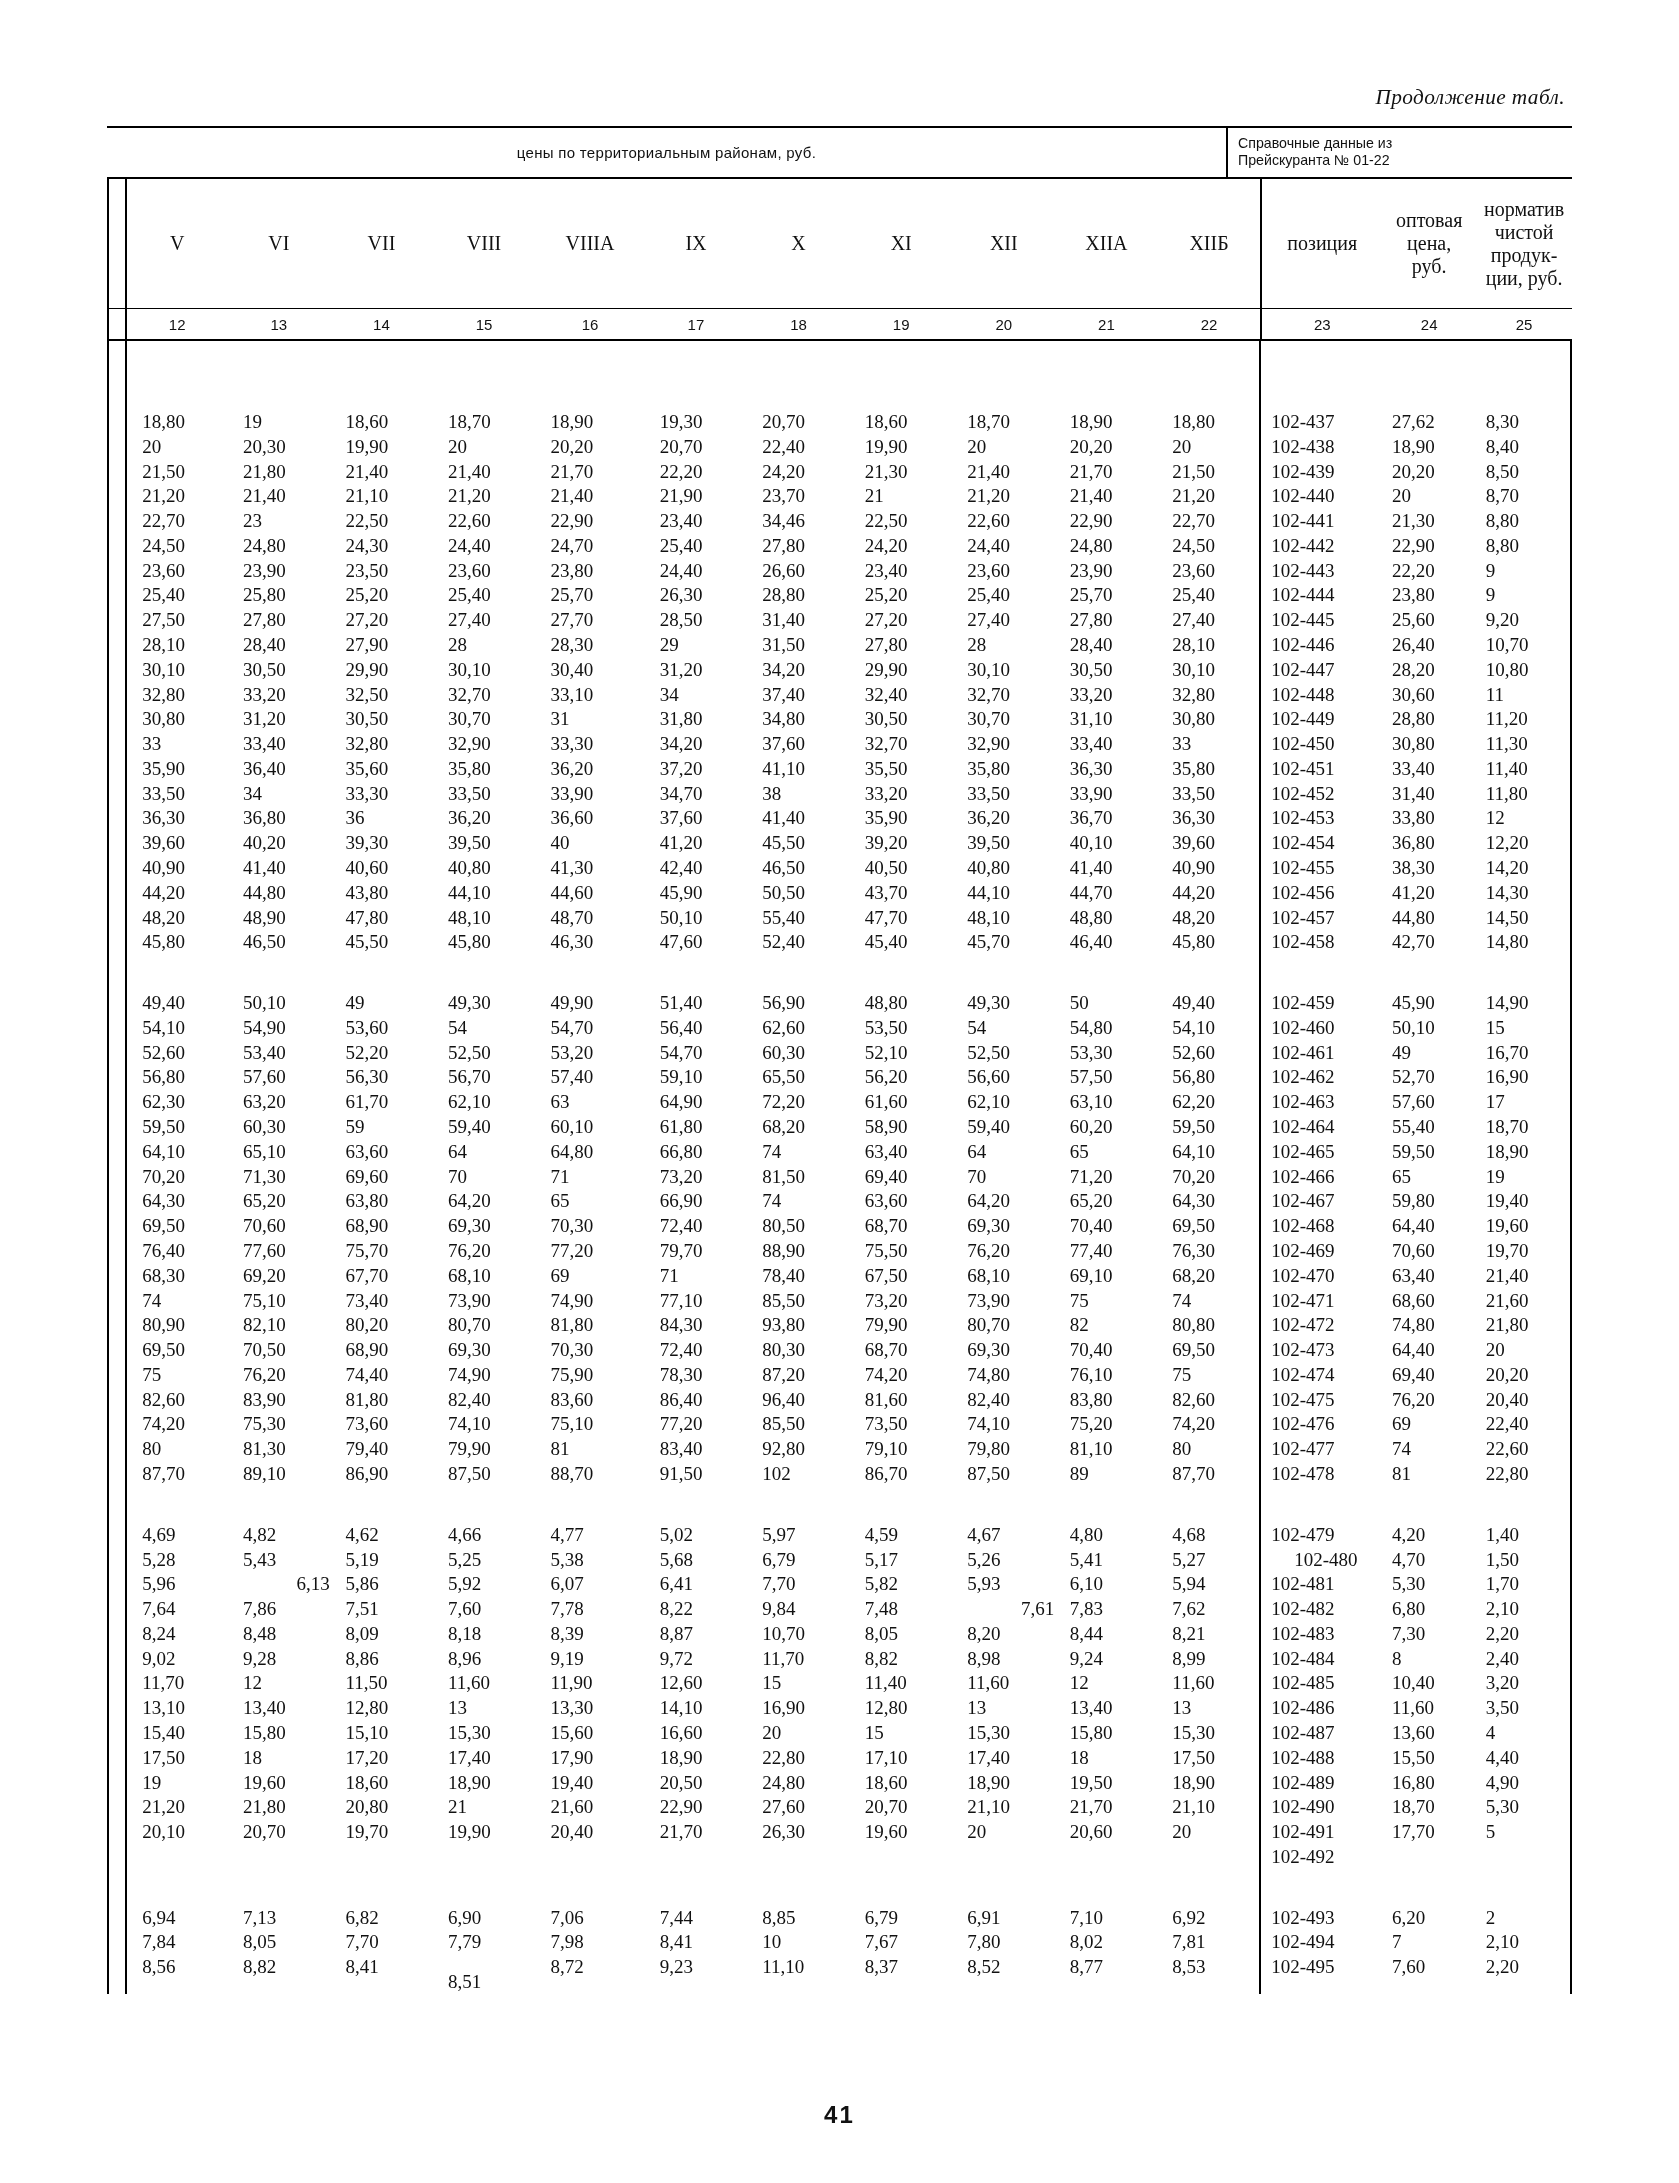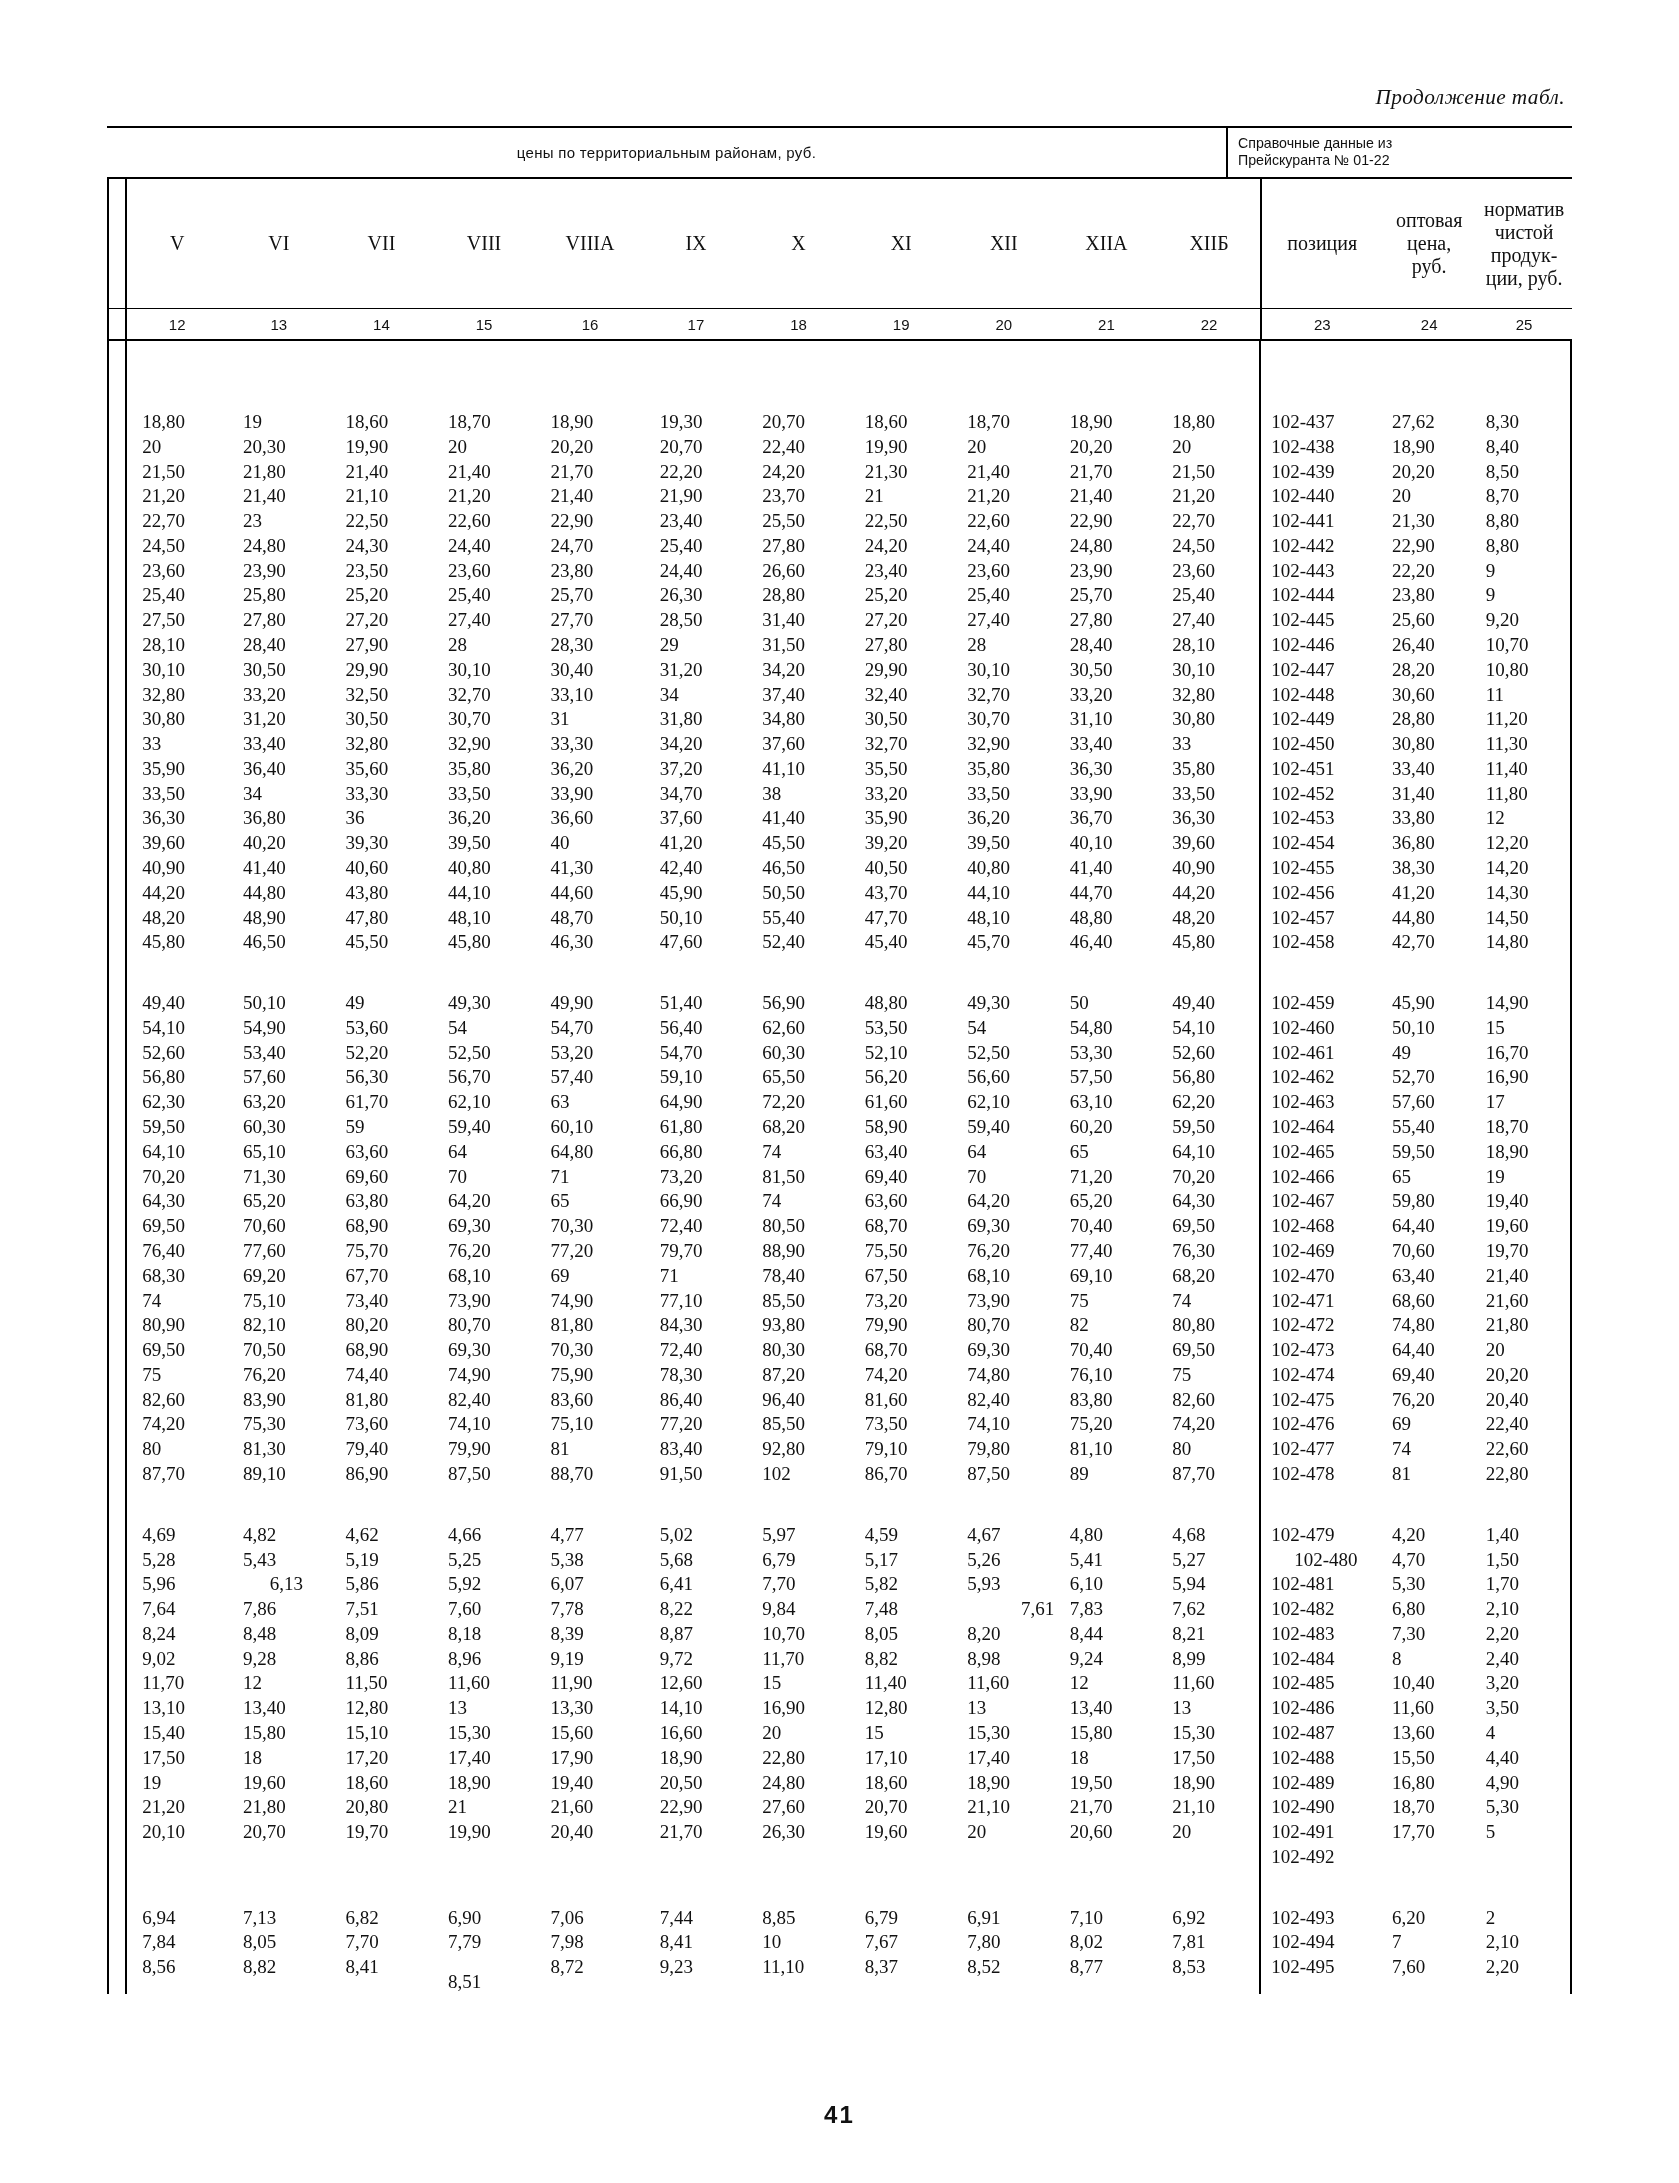--- a/index.html
+++ b/index.html
@@ -278,21 +278,21 @@
         <div style="border-left: 2.1px solid rgb(0, 0, 0); width: 0px;"></div>
       </div>
       <div class="bodyrow">
         <div class="cell c0 vline-l">&nbsp;</div>
         <div class="cell c1 vline-l" style="padding-left: 15.6px; text-align: left;">22,70</div>
         <div class="cell c2" style="padding-left: 15.6px; text-align: left;">23</div>
         <div class="cell c3" style="padding-left: 15.6px; text-align: left;">22,50</div>
         <div class="cell c4" style="padding-left: 15.6px; text-align: left;">22,60</div>
         <div class="cell c5" style="padding-left: 15.6px; text-align: left;">22,90</div>
         <div class="cell c6" style="padding-left: 15.6px; text-align: left;">23,40</div>
-        <div class="cell c7" style="padding-left: 15.6px; text-align: left;">25,50</div>
+        <div class="cell c7" style="padding-left: 15.6px; text-align: left;">34,46</div>
         <div class="cell c8" style="padding-left: 15.6px; text-align: left;">22,50</div>
         <div class="cell c9" style="padding-left: 15.6px; text-align: left;">22,60</div>
         <div class="cell c10" style="padding-left: 15.6px; text-align: left;">22,90</div>
         <div class="cell c11" style="padding-left: 15.6px; text-align: left;">22,70</div>
         <div class="cell c12 vline-l" style="padding-left: 10px; text-align: left;">102-441</div>
         <div class="cell c13" style="padding-left: 11.4px; text-align: left;">21,30</div>
         <div class="cell c14" style="padding-left: 11.4px; text-align: left;">8,80</div>
         <div style="border-left: 2.1px solid rgb(0, 0, 0); width: 0px;"></div>
       </div>
       <div class="bodyrow">
@@ -1029,21 +1029,21 @@
         <div class="cell c10" style="padding-left: 15.6px; text-align: left;">5,41</div>
         <div class="cell c11" style="padding-left: 15.6px; text-align: left;">5,27</div>
         <div class="cell c12 vline-l" style="padding-left: 10px; text-align: center;">102-480</div>
         <div class="cell c13" style="padding-left: 11.4px; text-align: left;">4,70</div>
         <div class="cell c14" style="padding-left: 11.4px; text-align: left;">1,50</div>
         <div style="border-left: 2.1px solid rgb(0, 0, 0); width: 0px;"></div>
       </div>
       <div class="bodyrow">
         <div class="cell c0 vline-l">&nbsp;</div>
         <div class="cell c1 vline-l" style="padding-left: 15.6px; text-align: left;">5,96</div>
-        <div class="cell c2" style="padding-left: 15.6px; text-align: center;">6,13</div>
+        <div class="cell c2" style="padding-left: 15.6px; text-align: right;">6,13</div>
         <div class="cell c3" style="padding-left: 15.6px; text-align: left;">5,86</div>
         <div class="cell c4" style="padding-left: 15.6px; text-align: left;">5,92</div>
         <div class="cell c5" style="padding-left: 15.6px; text-align: left;">6,07</div>
         <div class="cell c6" style="padding-left: 15.6px; text-align: left;">6,41</div>
         <div class="cell c7" style="padding-left: 15.6px; text-align: left;">7,70</div>
         <div class="cell c8" style="padding-left: 15.6px; text-align: left;">5,82</div>
         <div class="cell c9" style="padding-left: 15.6px; text-align: left;">5,93</div>
         <div class="cell c10" style="padding-left: 15.6px; text-align: left;">6,10</div>
         <div class="cell c11" style="padding-left: 15.6px; text-align: left;">5,94</div>
         <div class="cell c12 vline-l" style="padding-left: 10px; text-align: left;">102-481</div>

